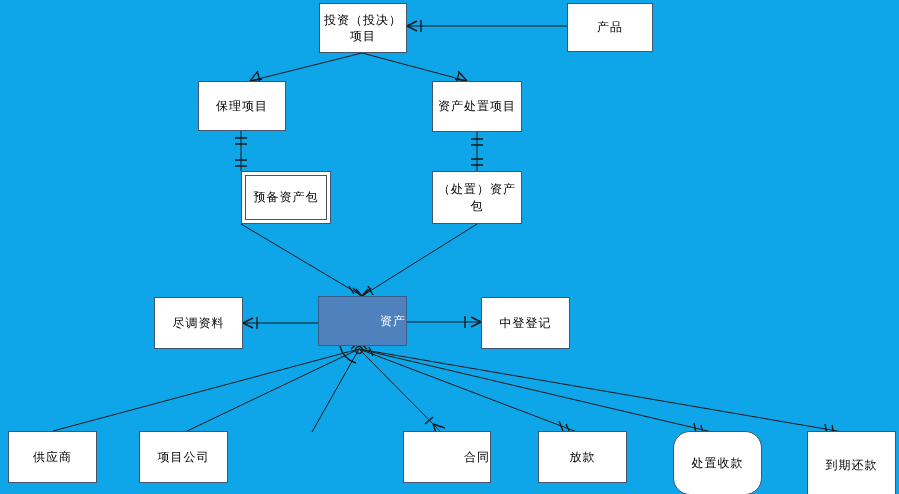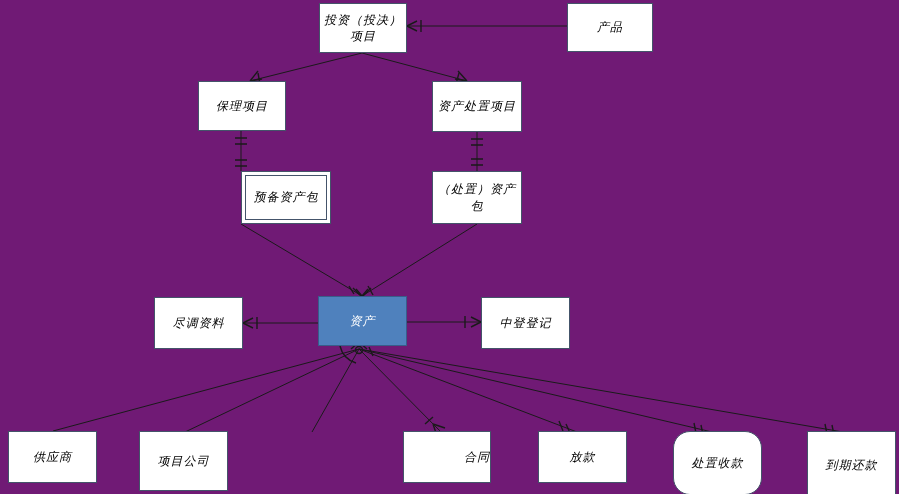--- a/index.html
+++ b/index.html
@@ -2,42 +2,41 @@
 <html style="--asset-fill: #4f81bd; --asset-border: #385d8a; --box-border: #44546a; --line-color: #1a1a1a; --asset-text: #ffffff; --label-text: #000000;"><head>
 <meta charset="utf-8">
 <style>
   :root{
     --asset-fill:#4f81bd; --asset-border:#385d8a; --box-border:#44546a;
     --line-color:#1a1a1a; --asset-text:#ffffff; --label-text:#000000;
   }
   *{box-sizing:border-box; margin:0; padding:0;}
   body{background:#e8e8e8; font-family:"DejaVu Sans", sans-serif;}
   .canvas{
-    position:relative; width:899px; height:494px; background:#701a75;
+    position:relative; width:899px; height:494px; background:#0ea5e9;
     overflow:hidden;
-    font-style:italic;
   }
   .edge-layer{position:absolute; left:0; top:0; width:899px; height:494px;}
   .edge{stroke:var(--line-color); stroke-width:1; fill:none;}
   .mark{stroke:var(--line-color); stroke-width:1.4; fill:none;}
   .node{
     position:absolute; display:flex; align-items:center; justify-content:center;
     background:#ffffff; border:1px solid var(--box-border);
     text-align:center; z-index:2;
   }
   .node-label{
     font-size:12px; line-height:1.35; color:var(--label-text);
     white-space:pre-line; letter-spacing:1px;
   }
   .node--double::before{
     content:""; position:absolute; left:3px; top:3px; right:3px; bottom:3px;
     border:1px solid var(--box-border); pointer-events:none;
   }
   .node--asset{
-    background:var(--asset-fill); border:1px solid var(--asset-border);
+    background:var(--asset-fill); border:1px solid var(--asset-border);justify-content:flex-end;
   }
   .node--asset .node-label{color:var(--asset-text);}
 </style>
 </head>
 <body>
 
 <div class="canvas">
 
   <svg class="edge-layer" viewBox="0 0 899 494" xmlns="http://www.w3.org/2000/svg">
 
@@ -166,21 +165,21 @@
   </div>
 
   <div class="node" style="left:481px; top:297px; width:89px; height:52px;">
     <span class="node-label">中登登记</span>
   </div>
 
   <div class="node" style="left:8px; top:431px; width:89px; height:52px;">
     <span class="node-label">供应商</span>
   </div>
 
-  <div class="node" style="left:139px; top:431px; width:89px; height:60px;">
+  <div class="node" style="left:139px; top:431px; width:89px; height:52px;">
     <span class="node-label">项目公司</span>
   </div>
 
 
   <div class="node" style="left:403px; top:431px; width:88px; height:52px;justify-content:flex-end;">
     <span class="node-label">合同</span>
   </div>
 
   <div class="node" style="left:538px; top:431px; width:89px; height:52px;">
     <span class="node-label">放款</span>

